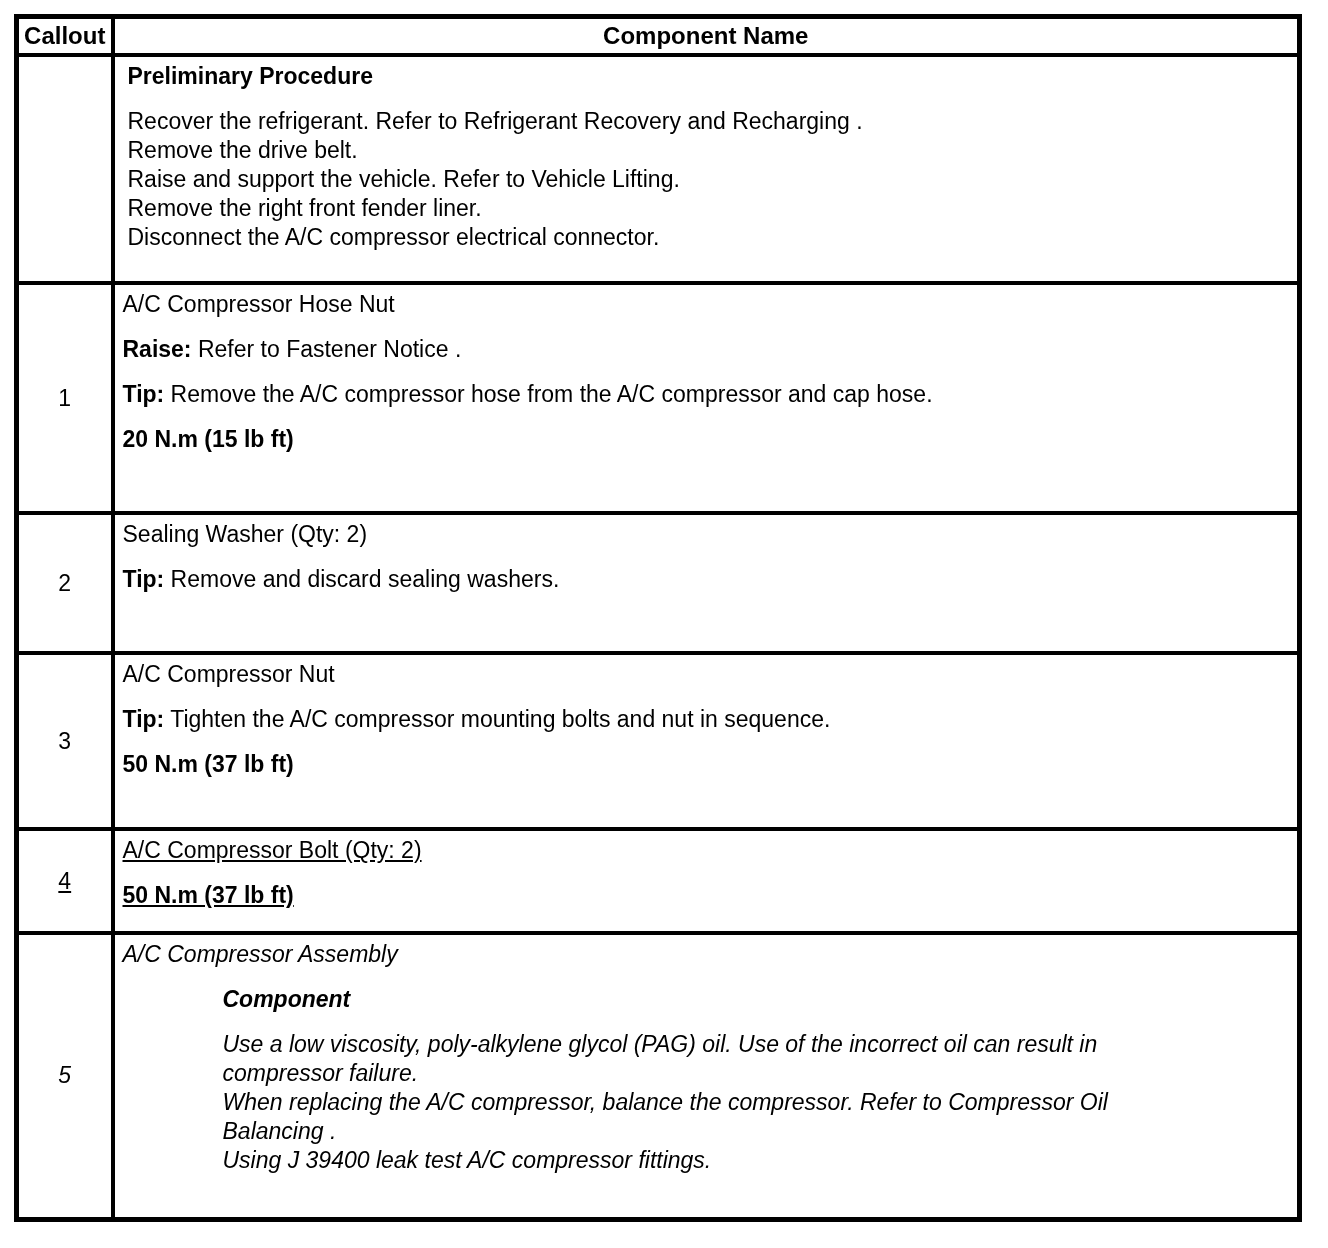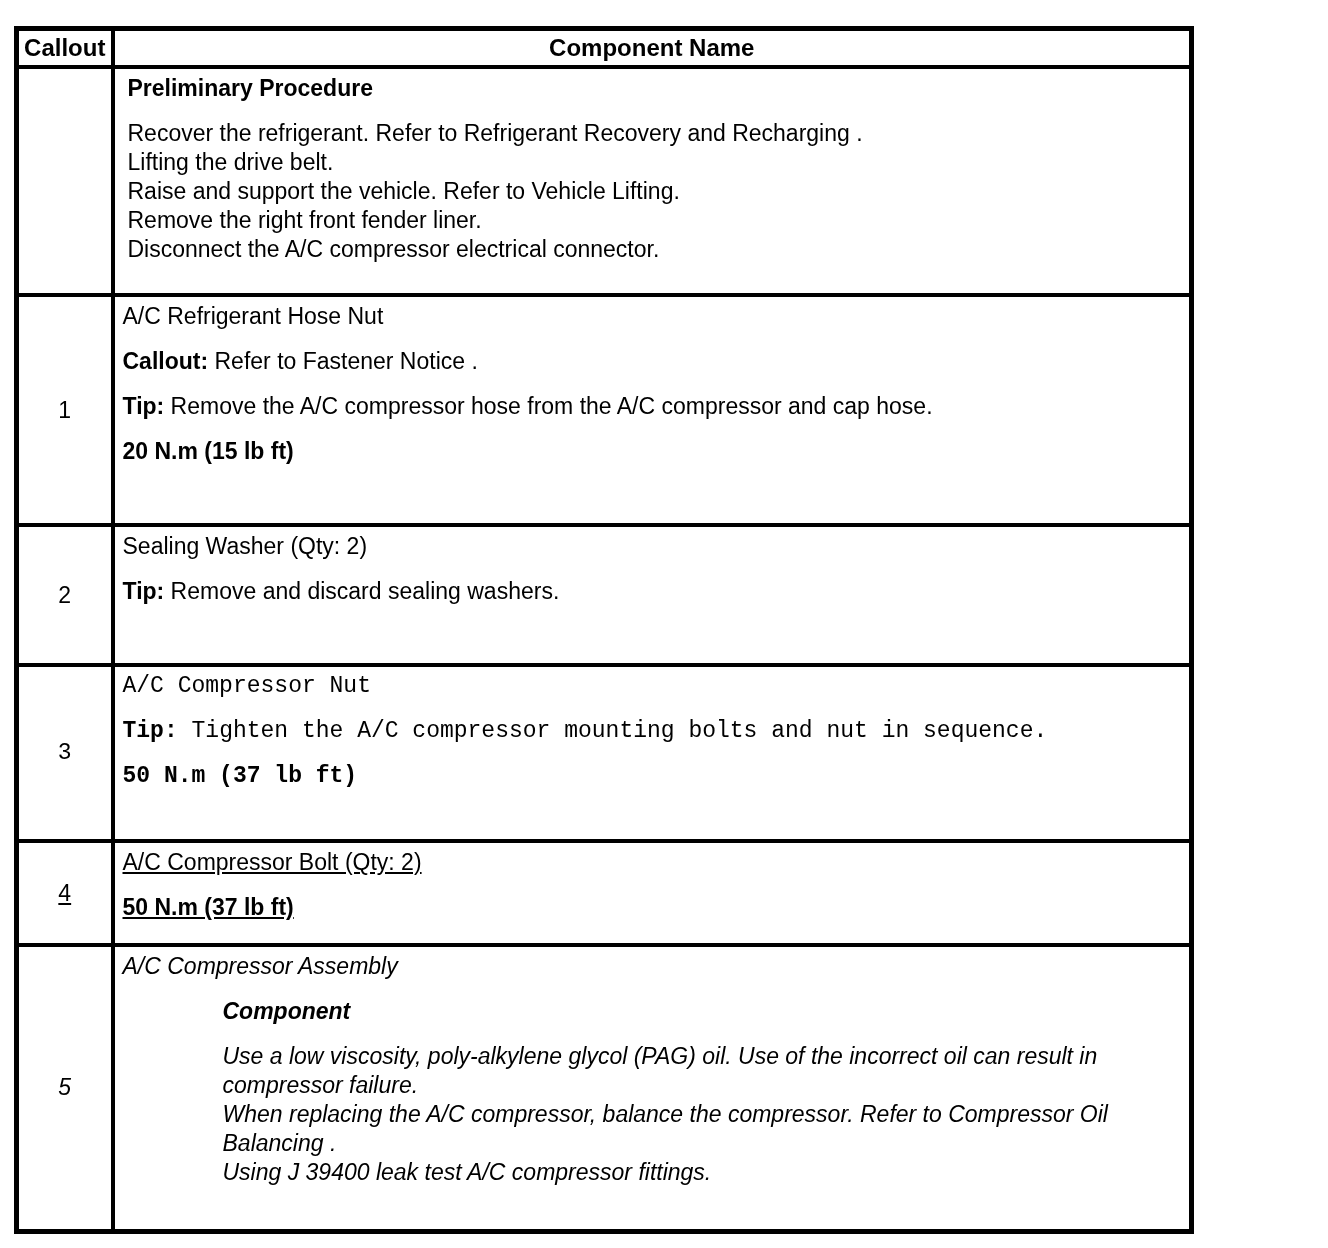--- a/index.html
+++ b/index.html
@@ -8,22 +8,22 @@
     padding: 0;
     background: #ffffff;
     width: 1328px;
     height: 1248px;
     font-family: "Liberation Sans", sans-serif;
     color: #000000;
   }
   .page {
     position: absolute;
     left: 14px;
-    top: 26px;
-    width: 1180px;
+    top: 14px;
+    width: 1288px;
   }
   table.doc-table {
     border-collapse: collapse;
     width: 100%;
     table-layout: fixed;
     border: 5px solid #000;
   }
   .doc-table th,
   .doc-table td {
     border: 4px solid #000;
@@ -53,21 +53,21 @@
     padding: 5px 10px 5px 8px;
   }
   .block { margin: 0; }
   .block.gap { margin-top: 16px; }
   .block.indent { margin-left: 100px; max-width: 940px; }
   .bold, .block.bold { font-weight: bold; }
   
   tr.row-0 td { height: 228px; padding-left: 13px; }
   tr.row-1 td { height: 230px; }
   tr.row-2 td { height: 140px; }
-  tr.row-3 td { height: 176px; font-family: Liberation Mono, monospace; }
+  tr.row-3 td { height: 176px; }
   tr.row-4 td { height: 104px; text-decoration: underline; }
   tr.row-5 td { height: 286px; font-style: italic; }
 </style>
 </head>
 <body>
 
 <div class="page">
   <table class="doc-table">
     <colgroup>
       <col class="callout-col">
@@ -78,31 +78,31 @@
         <th>Callout</th>
         <th>Component Name</th>
       </tr>
     </thead>
     <tbody>
         <tr class="row-0">
           <td class="callout-cell"></td>
           <td class="content-cell">
             <div class="block bold"><span>Preliminary Procedure</span></div>
             <div class="block gap"><span>Recover the refrigerant. Refer to Refrigerant Recovery and Recharging .</span></div>
-            <div class="block"><span>Lifting the drive belt.</span></div>
+            <div class="block"><span>Remove the drive belt.</span></div>
             <div class="block"><span>Raise and support the vehicle. Refer to Vehicle Lifting.</span></div>
             <div class="block"><span>Remove the right front fender liner.</span></div>
             <div class="block"><span>Disconnect the A/C compressor electrical connector.</span></div>
           </td>
         </tr>
         <tr class="row-1">
           <td class="callout-cell">1</td>
           <td class="content-cell">
-            <div class="block"><span>A/C Refrigerant Hose Nut</span></div>
-            <div class="block gap"><span class="bold">Callout:</span><span> Refer to Fastener Notice .</span></div>
+            <div class="block"><span>A/C Compressor Hose Nut</span></div>
+            <div class="block gap"><span class="bold">Raise:</span><span> Refer to Fastener Notice .</span></div>
             <div class="block gap"><span class="bold">Tip:</span><span> Remove the A/C compressor hose from the A/C compressor and cap hose.</span></div>
             <div class="block gap bold"><span>20 N.m (15 lb ft)</span></div>
           </td>
         </tr>
         <tr class="row-2">
           <td class="callout-cell">2</td>
           <td class="content-cell">
             <div class="block"><span>Sealing Washer (Qty: 2)</span></div>
             <div class="block gap"><span class="bold">Tip:</span><span> Remove and discard sealing washers.</span></div>
           </td>

